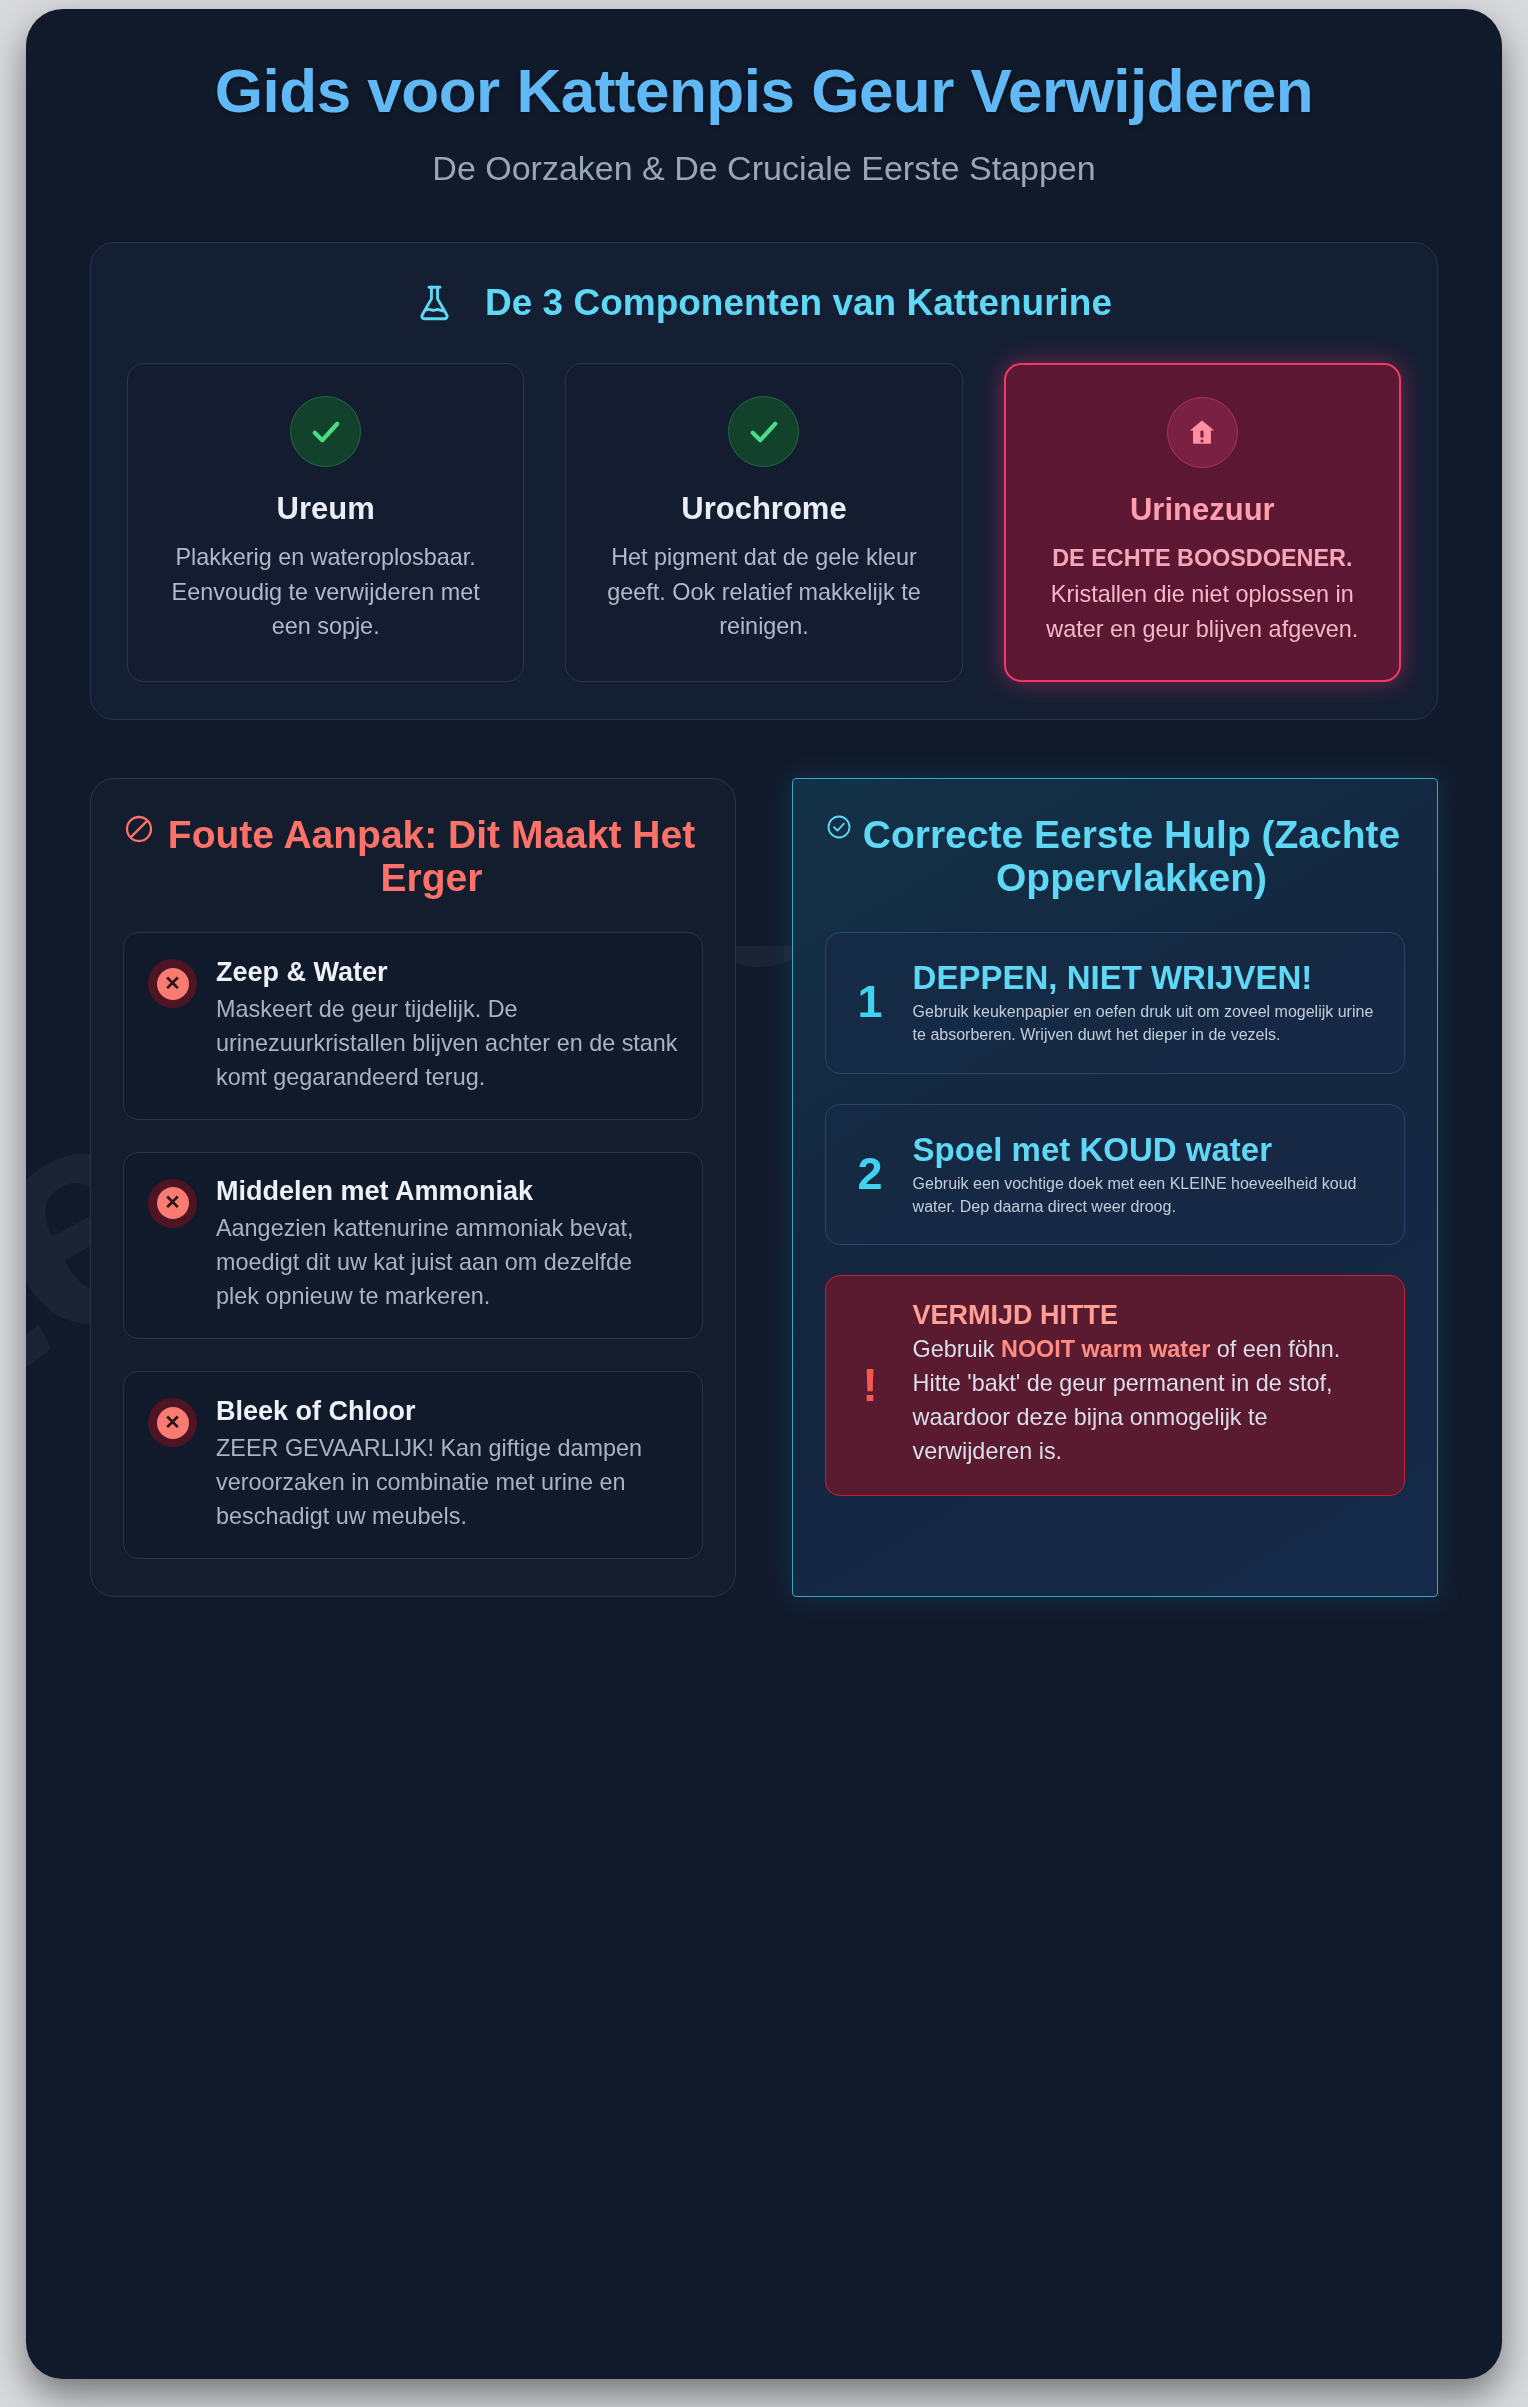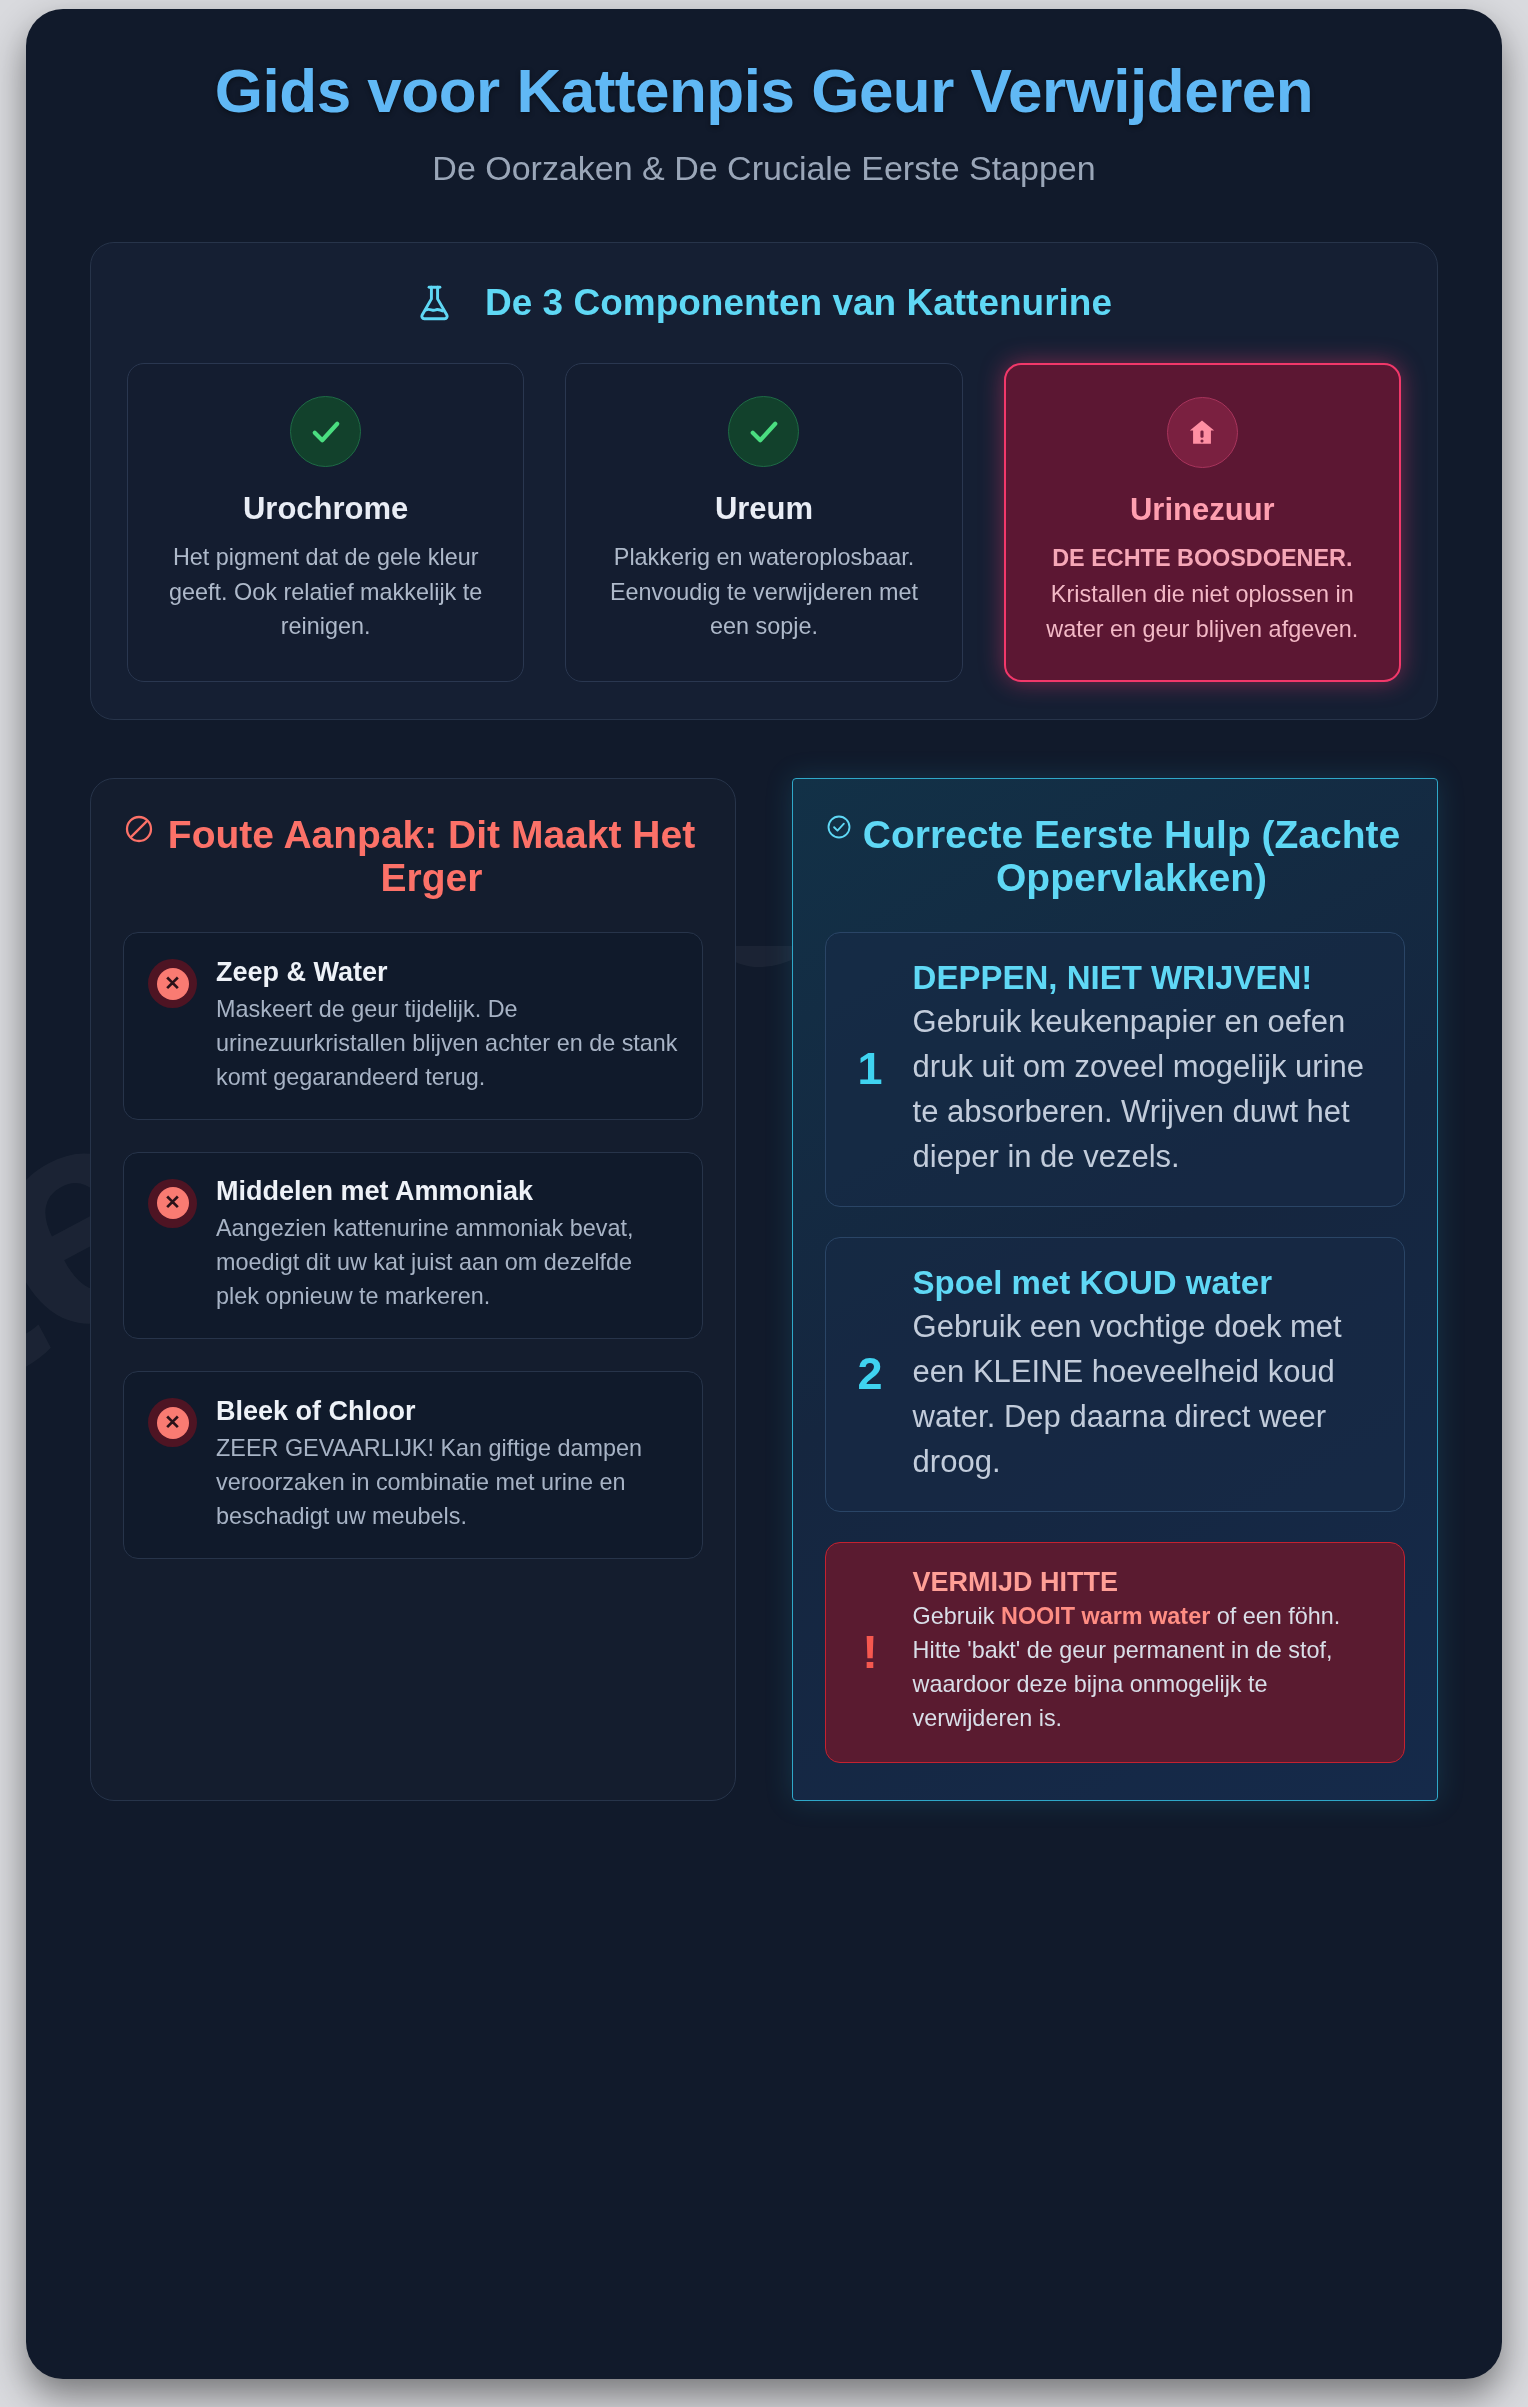--- a/index.html
+++ b/index.html
@@ -256,21 +256,21 @@
     line-height: 1;
   }
   .step .body h4 {
     font-size: 33px;
     font-weight: 700;
     color: #5fd8f5;
     line-height: 1.25;
     margin-bottom: 1.9px;
   }
   .step .body p {
-    font-size: 31px;
+    font-size: 16px;
     line-height: 1.45;
     color: #c2ccdb;
   }
 
   .warn {
     border: 1.9px solid #c42230;
     border-radius: 15px;
     background: #5a1b30;
     padding: 24px 26px 26px 20.6px;
     display: flex;
@@ -332,32 +332,32 @@
       </div>
 
       <div class="comp-grid">
 
         <div class="comp-card">
           <div class="badge">
             <svg width="36" height="36" viewBox="0 0 24 24" fill="none" stroke="#4ade80" stroke-width="2.8" stroke-linecap="round" stroke-linejoin="round">
                 <path d="M4.5 12.5l5 5 10-11"></path>
               </svg>
           </div>
-          <h3>Urochrome</h3>
-          <p>Het pigment dat de gele kleur geeft. Ook relatief makkelijk te reinigen.</p>
+          <h3>Ureum</h3>
+          <p>Plakkerig en wateroplosbaar. Eenvoudig te verwijderen met een sopje.</p>
         </div>
 
         <div class="comp-card">
           <div class="badge">
             <svg width="36" height="36" viewBox="0 0 24 24" fill="none" stroke="#4ade80" stroke-width="2.8" stroke-linecap="round" stroke-linejoin="round">
                 <path d="M4.5 12.5l5 5 10-11"></path>
               </svg>
           </div>
-          <h3>Ureum</h3>
-          <p>Plakkerig en wateroplosbaar. Eenvoudig te verwijderen met een sopje.</p>
+          <h3>Urochrome</h3>
+          <p>Het pigment dat de gele kleur geeft. Ook relatief makkelijk te reinigen.</p>
         </div>
 
         <div class="comp-card danger">
           <div class="badge red">
             <svg width="34" height="34" viewBox="0 0 24 24" fill="#ff8fa3">
               <path d="M12 3.2 3.4 10.2h2.3v9.4h12.6v-9.4h2.3L12 3.2z"></path>
               <rect x="10.9" y="10.2" width="2.2" height="5.2" rx="1" fill="#7a2040"></rect>
               <rect x="10.9" y="16.5" width="2.2" height="2.2" rx="1.1" fill="#7a2040"></rect>
             </svg>
           </div>

